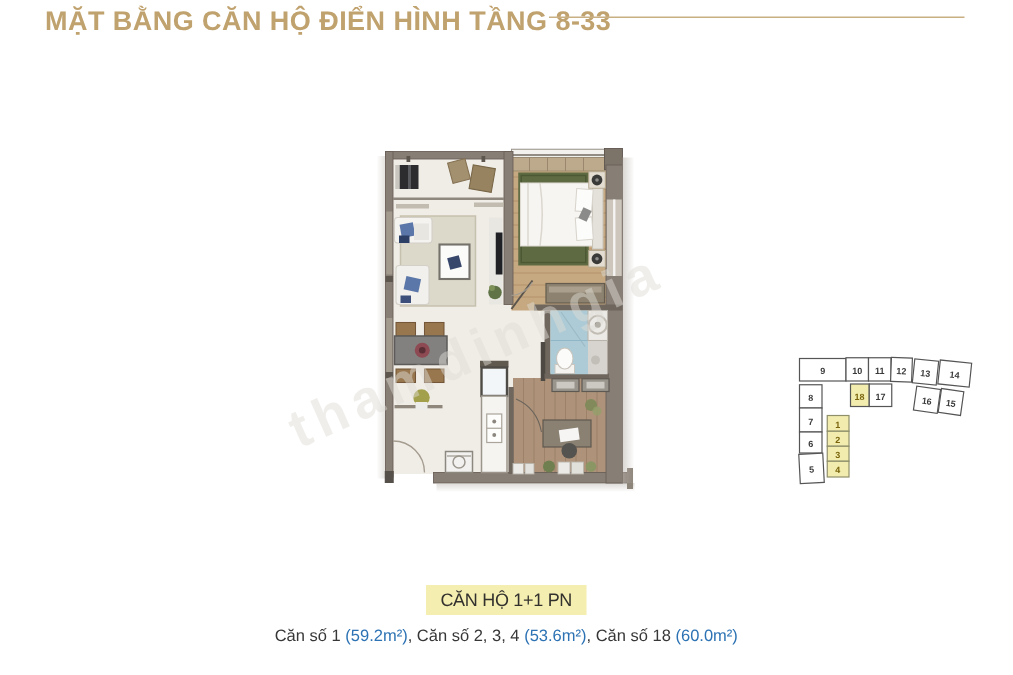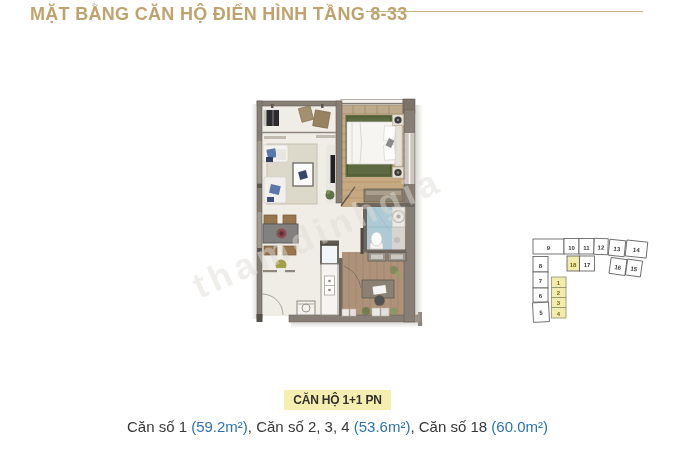--- a/index.html
+++ b/index.html
@@ -1,22 +1,22 @@
 <!DOCTYPE html>
 <html><head>
 <meta charset="utf-8">
 <style>
   html,body{margin:0;padding:0;}
   body{width:675px;height:450px;background:#ffffff;position:relative;overflow:hidden;
        font-family:"Liberation Sans",sans-serif;}
   .title{position:absolute;left:30px;top:4px;font-size:18px;font-weight:bold;color:#c0a26e;letter-spacing:0.3px;}
   .rule{position:absolute;left:366px;top:11px;width:277px;height:1px;background:#c9b083;}
   .badge{position:absolute;left:284px;top:390px;width:107px;height:20px;background:#f4eeb0;
-         font-size:12px;font-weight:bold;color:#33312e;text-align:center;line-height:20px;letter-spacing:-0.2px;}
-  .caption{position:absolute;left:0;top:418px;width:675px;text-align:center;font-size:15px;color:#373737;}
+         font-size:12px;font-weight:normal;color:#33312e;text-align:center;line-height:20px;letter-spacing:-0.2px;}
+  .caption{position:absolute;left:0;top:418px;width:675px;text-align:center;font-size:11px;color:#373737;}
   .caption .bl{color:#2d73b4;}
   .wm{position:absolute;left:180px;top:198px;width:340px;color:rgba(222,219,214,0.48);
       font-size:36px;font-weight:bold;transform:rotate(-24deg);letter-spacing:5px;}
 </style>
 </head>
 <body>
 
 <div class="title">MẶT BẰNG CĂN HỘ ĐIỂN HÌNH TẦNG 8-33</div>
 
 <div class="rule"></div>

